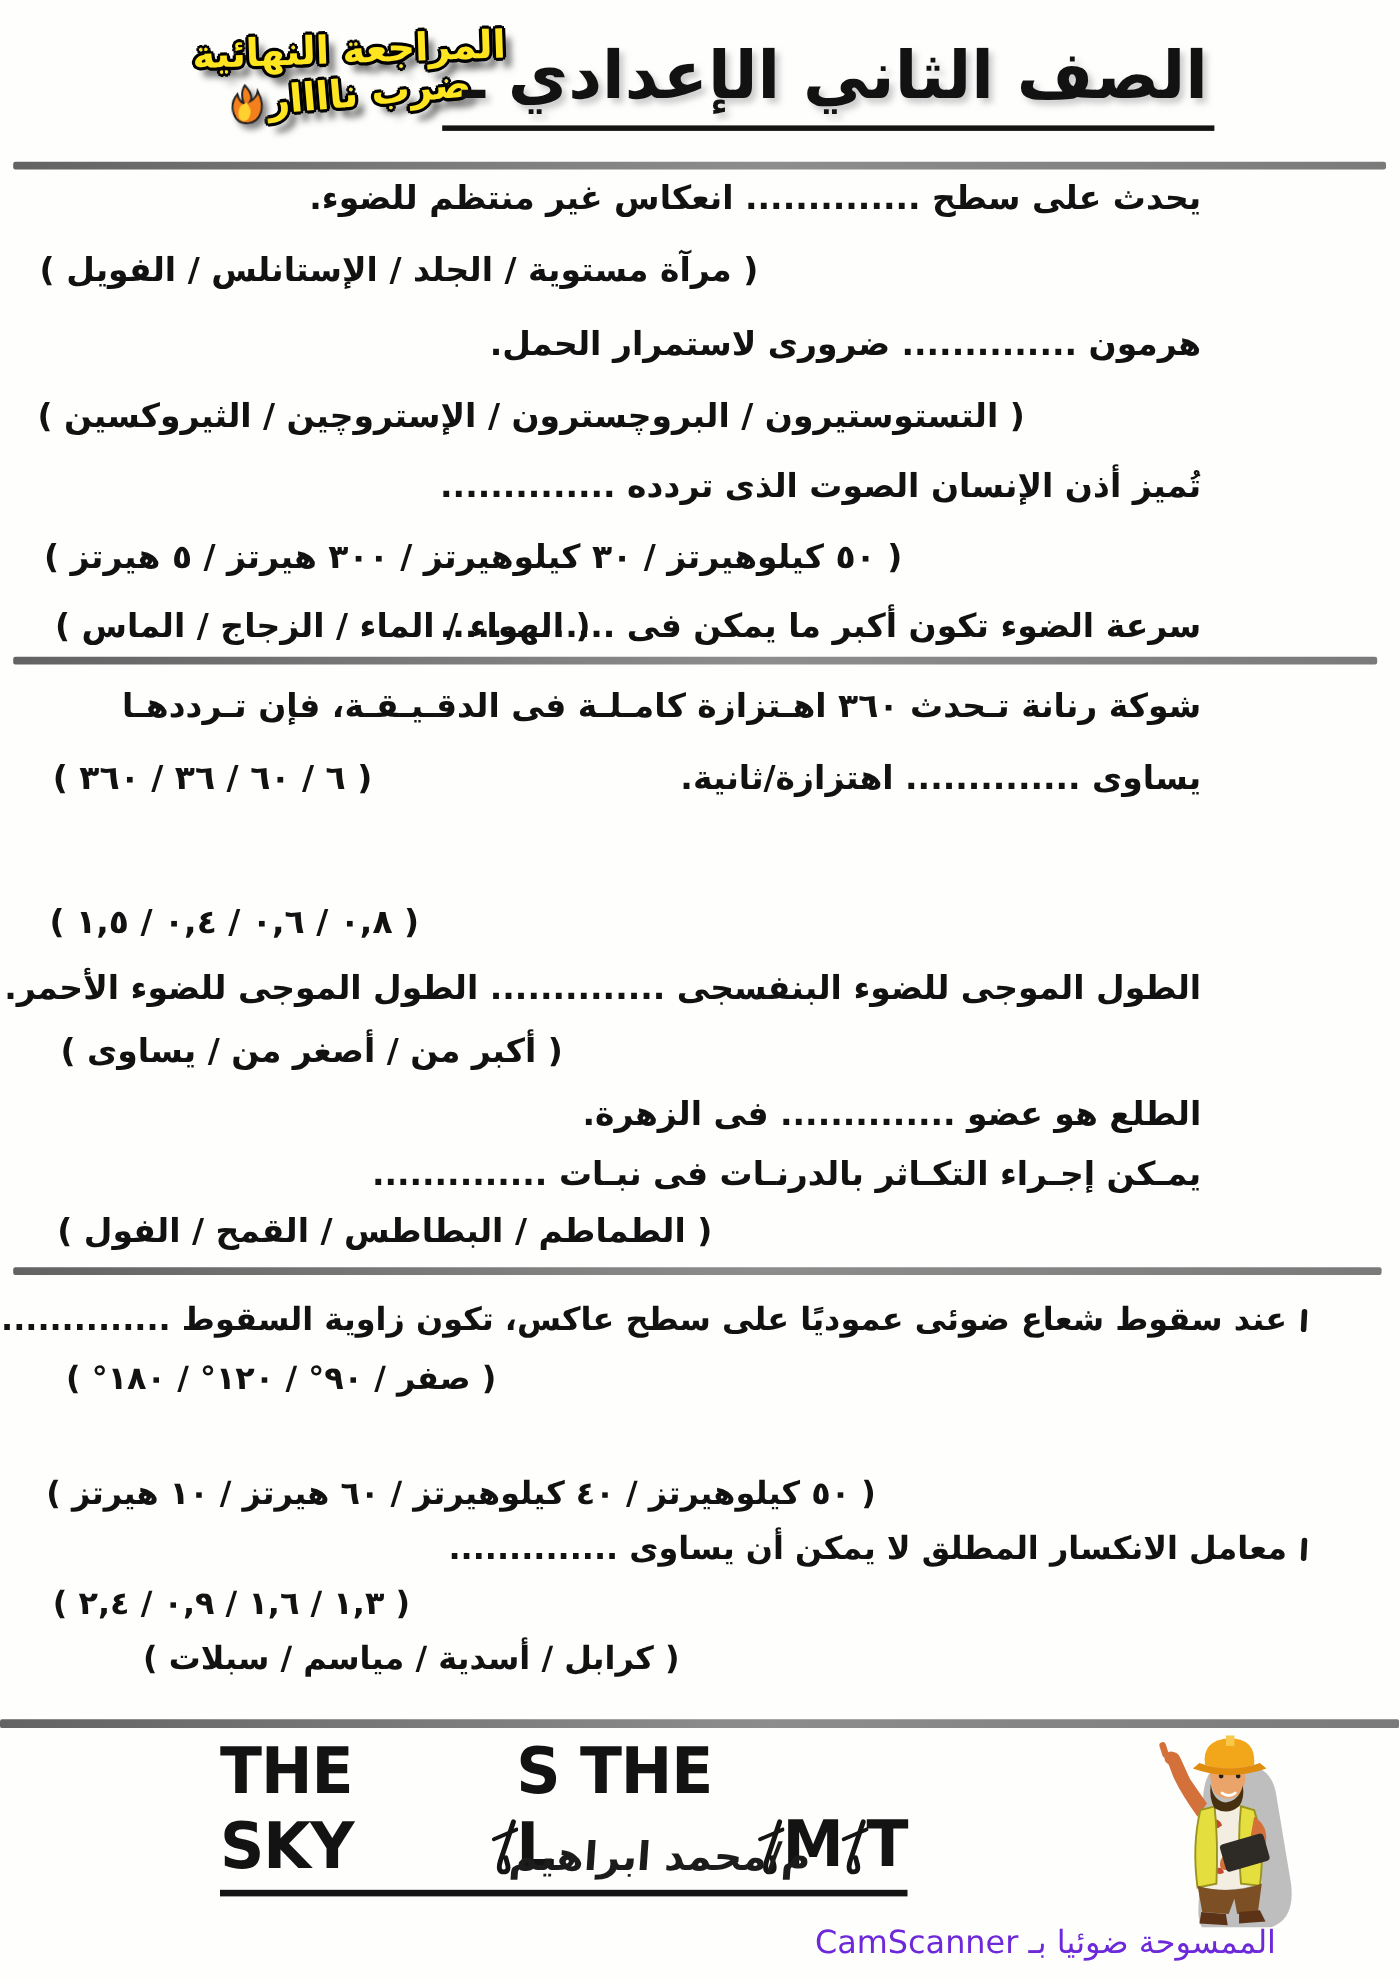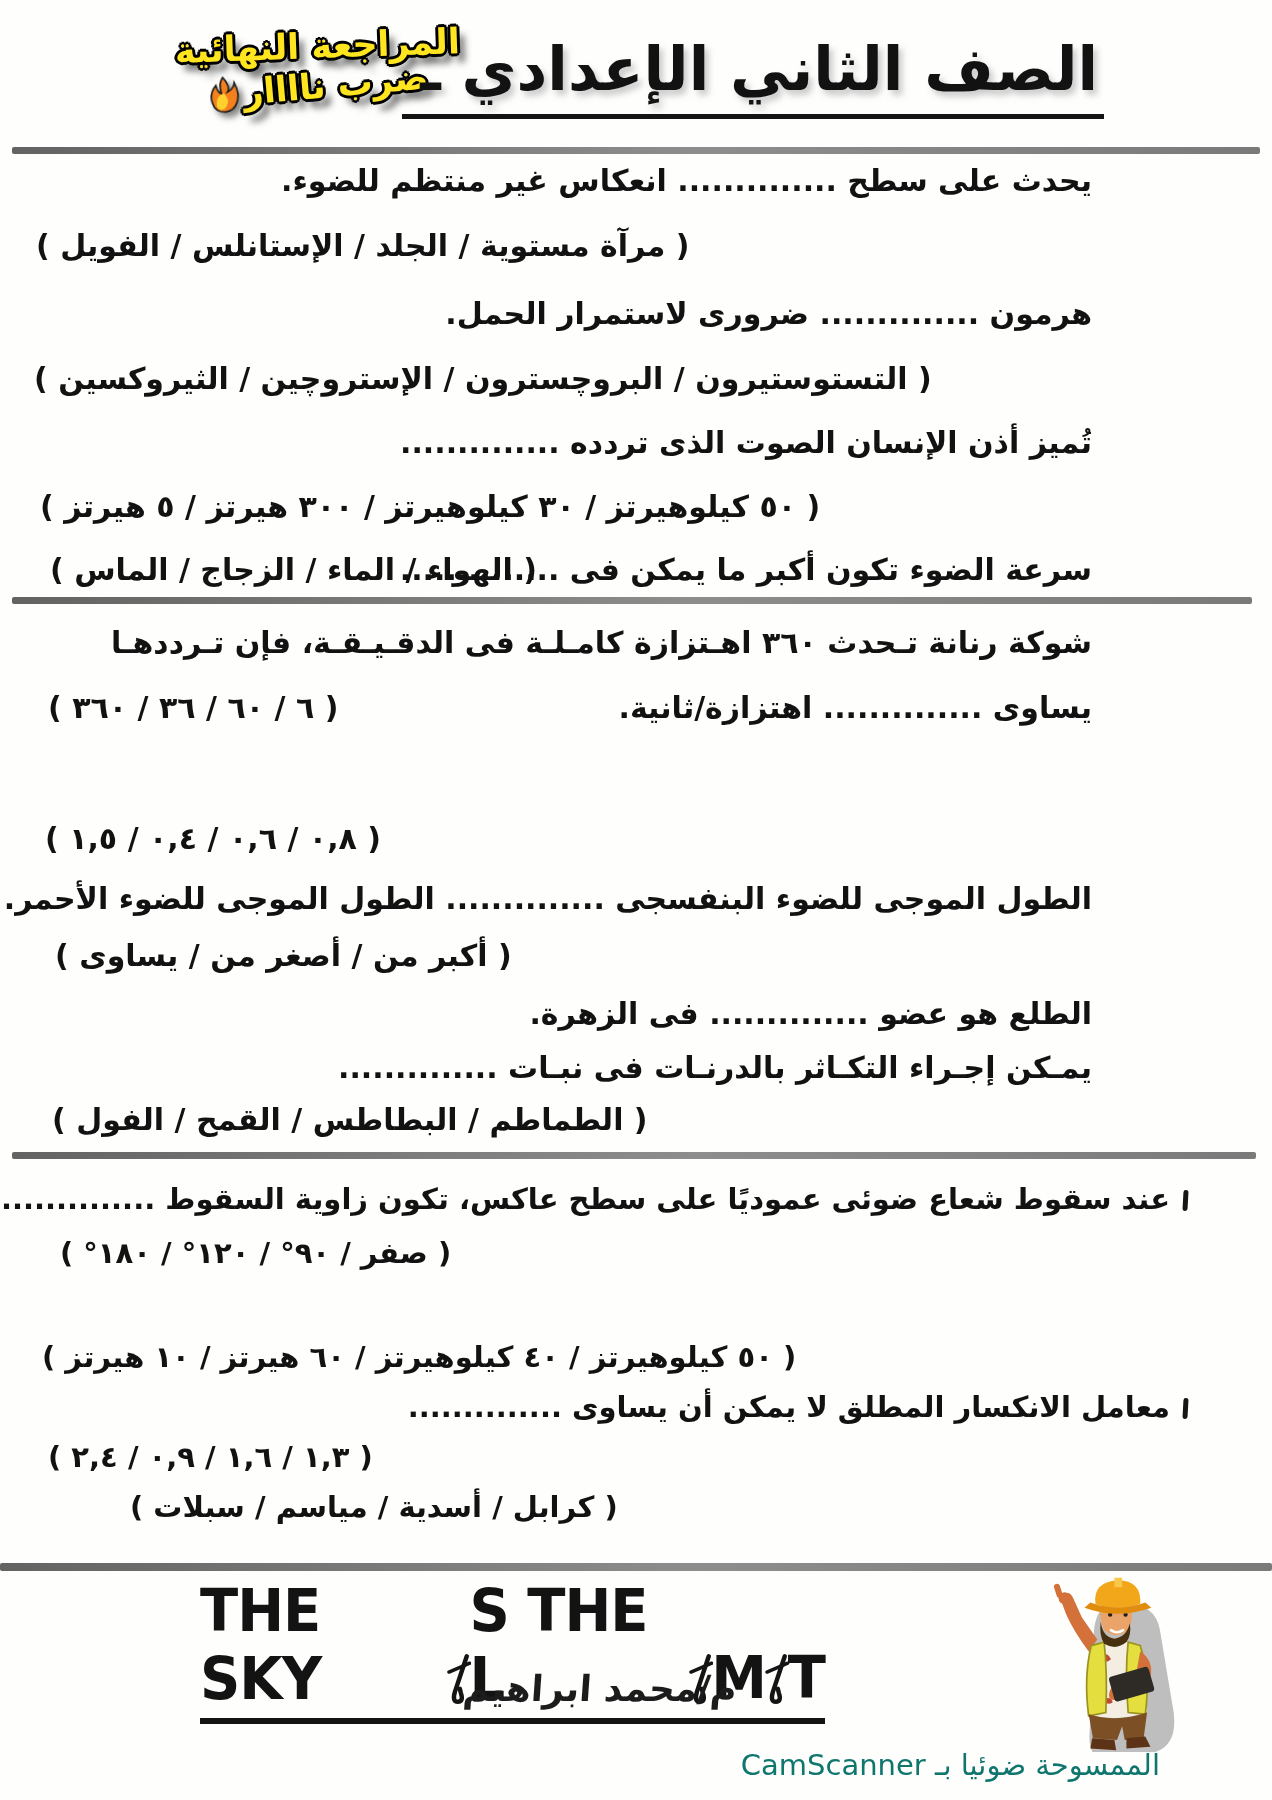--- a/index.html
+++ b/index.html
@@ -43,21 +43,21 @@
     text-align:right;
   }
 
   
   .slogan { position:absolute; top:1580px; left:200px; width:625px; display:flex; align-items:flex-end; justify-content:center;
             border-bottom:6px solid #141414; padding-bottom:8px; }
   .slogan span { font-size:56px; font-weight:700; letter-spacing:-1px; transform:scaleY(1.04); color:#131313; }
   .pen-i { margin:0 -2px 2px -2px; }
   .signature { position:absolute; top:1668px; left:380px; width:440px; text-align:center; direction:rtl;
                font-size:36px; font-weight:900; transform:skewX(-4deg); color:#1c1c1c; }
-  .scan-note { position:absolute; top:1748px; right:112px; direction:rtl; font-size:29px; color:#0f766e; }
+  .scan-note { position:absolute; top:1748px; right:112px; direction:rtl; font-size:29px; color:#6d28d9; }
   .engineer { position:absolute; top:1570px; left:1038px; }
 </style>
 </head>
 <body>
 
 <div class="page">
 
   <div class="badge">
     <div class="bl">المراجعة النهائية</div>
     <div class="bl bl2">

